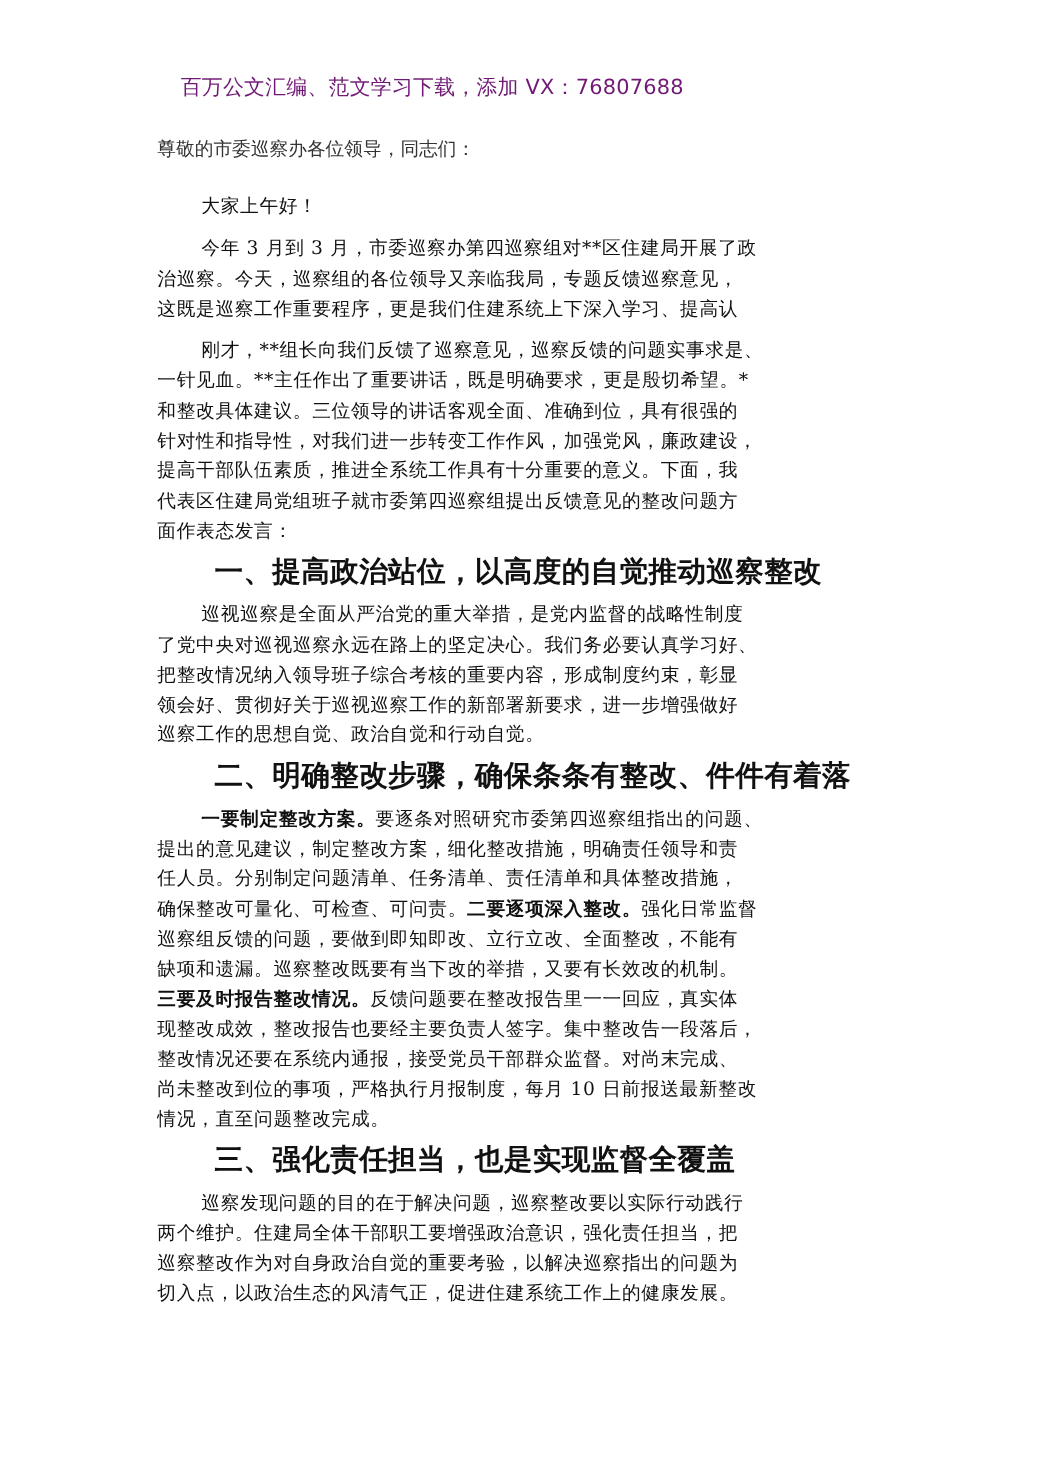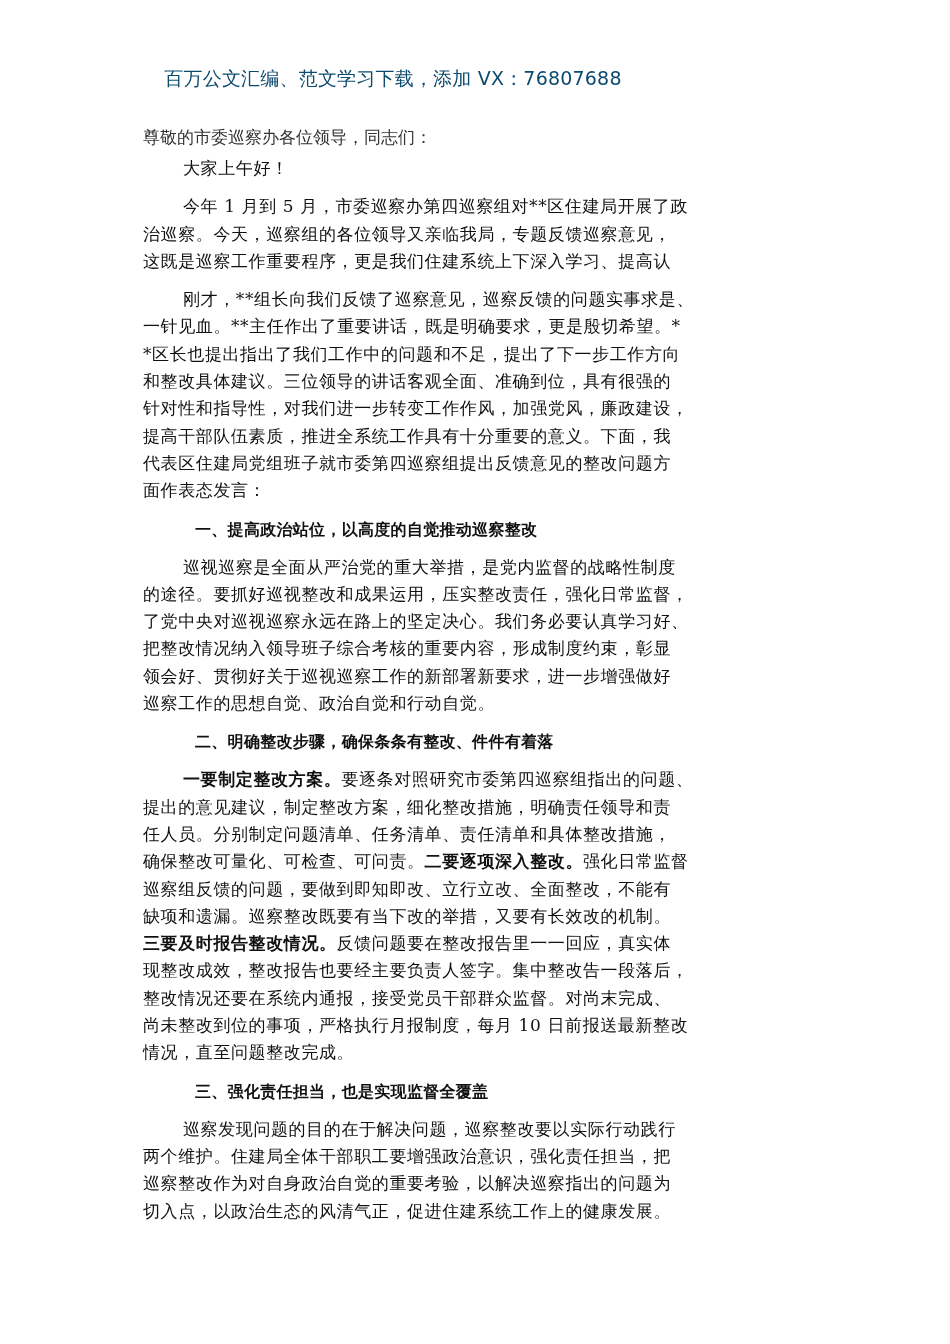--- a/index.html
+++ b/index.html
@@ -1,60 +1,58 @@
 <!DOCTYPE html>
 <html><head>
 <meta charset="utf-8">
 <style>
   html, body { margin: 0; padding: 0; background: #ffffff; }
   body { width: 950px; height: 1344px; position: relative; overflow: hidden;
          font-family: "DejaVu Serif", "Liberation Serif", serif; color: #111; }
   .header { position: absolute; top: 66px; left: 0; width: 786px; text-align: center;
-            font-family: "DejaVu Sans", "Liberation Sans", sans-serif; font-size: 19px; color: #0c4a6e; letter-spacing: 0.2px; }
+            font-family: "DejaVu Sans", "Liberation Sans", sans-serif; font-size: 19px; color: #701a75; letter-spacing: 0.2px; }
   .page { position: absolute; left: 143px; top: 124px; width: 668px; }
   .line { font-size: 17px; line-height: 27.3px; white-space: nowrap; letter-spacing: 0.6px; }
-  .salutation { font-size: 17px; line-height: 27px; color: #333; margin-bottom: 4px; letter-spacing: 0; }
+  .salutation { font-size: 17px; line-height: 27px; color: #333; margin-bottom: 24px; letter-spacing: 0; font-family: Liberation Mono, monospace; }
   .para { margin-bottom: 11px; }
   .indent { padding-left: 40px; }
-  .heading { font-family: Liberation Serif, serif; font-weight: bold;
-             font-size: 16px; line-height: 27px; padding-left: 52px; margin-bottom: 11px; letter-spacing: 0.3px; }
+  .heading { font-family: Liberation Mono, monospace; font-weight: bold;
+             font-size: 26px; line-height: 27px; padding-left: 52px; margin-bottom: 11px; letter-spacing: 0.3px; }
   b.lead { font-family: "DejaVu Sans", "Liberation Sans", sans-serif; font-weight: bold; }
 </style>
 </head>
 <body>
 
 <div class="header">百万公文汇编、范文学习下载，添加 VX：76807688</div>
 
 <div class="page">
 
   <div class="line salutation">尊敬的市委巡察办各位领导，同志们：</div>
 
   <div class="line para indent">大家上午好！</div>
 
   <div class="para">
-    <div class="line indent">今年 1 月到 5 月，市委巡察办第四巡察组对**区住建局开展了政</div>
+    <div class="line indent">今年 3 月到 3 月，市委巡察办第四巡察组对**区住建局开展了政</div>
     <div class="line">治巡察。今天，巡察组的各位领导又亲临我局，专题反馈巡察意见，</div>
     <div class="line">这既是巡察工作重要程序，更是我们住建系统上下深入学习、提高认</div>
   </div>
 
   <div class="para">
     <div class="line indent">刚才，**组长向我们反馈了巡察意见，巡察反馈的问题实事求是、</div>
     <div class="line">一针见血。**主任作出了重要讲话，既是明确要求，更是殷切希望。*</div>
-    <div class="line">*区长也提出指出了我们工作中的问题和不足，提出了下一步工作方向</div>
     <div class="line">和整改具体建议。三位领导的讲话客观全面、准确到位，具有很强的</div>
     <div class="line">针对性和指导性，对我们进一步转变工作作风，加强党风，廉政建设，</div>
     <div class="line">提高干部队伍素质，推进全系统工作具有十分重要的意义。下面，我</div>
     <div class="line">代表区住建局党组班子就市委第四巡察组提出反馈意见的整改问题方</div>
     <div class="line">面作表态发言：</div>
   </div>
 
   <div class="heading">一、提高政治站位，以高度的自觉推动巡察整改</div>
   <div class="para">
     <div class="line indent">巡视巡察是全面从严治党的重大举措，是党内监督的战略性制度</div>
-    <div class="line">的途径。要抓好巡视整改和成果运用，压实整改责任，强化日常监督，</div>
     <div class="line">了党中央对巡视巡察永远在路上的坚定决心。我们务必要认真学习好、</div>
     <div class="line">把整改情况纳入领导班子综合考核的重要内容，形成制度约束，彰显</div>
     <div class="line">领会好、贯彻好关于巡视巡察工作的新部署新要求，进一步增强做好</div>
     <div class="line">巡察工作的思想自觉、政治自觉和行动自觉。</div>
   </div>
 
   <div class="heading">二、明确整改步骤，确保条条有整改、件件有着落</div>
   <div class="para">
     <div class="line indent"><b class="lead">一要制定整改方案。</b><span>要逐条对照研究市委第四巡察组指出的问题、</span></div>
     <div class="line">提出的意见建议，制定整改方案，细化整改措施，明确责任领导和责</div>

